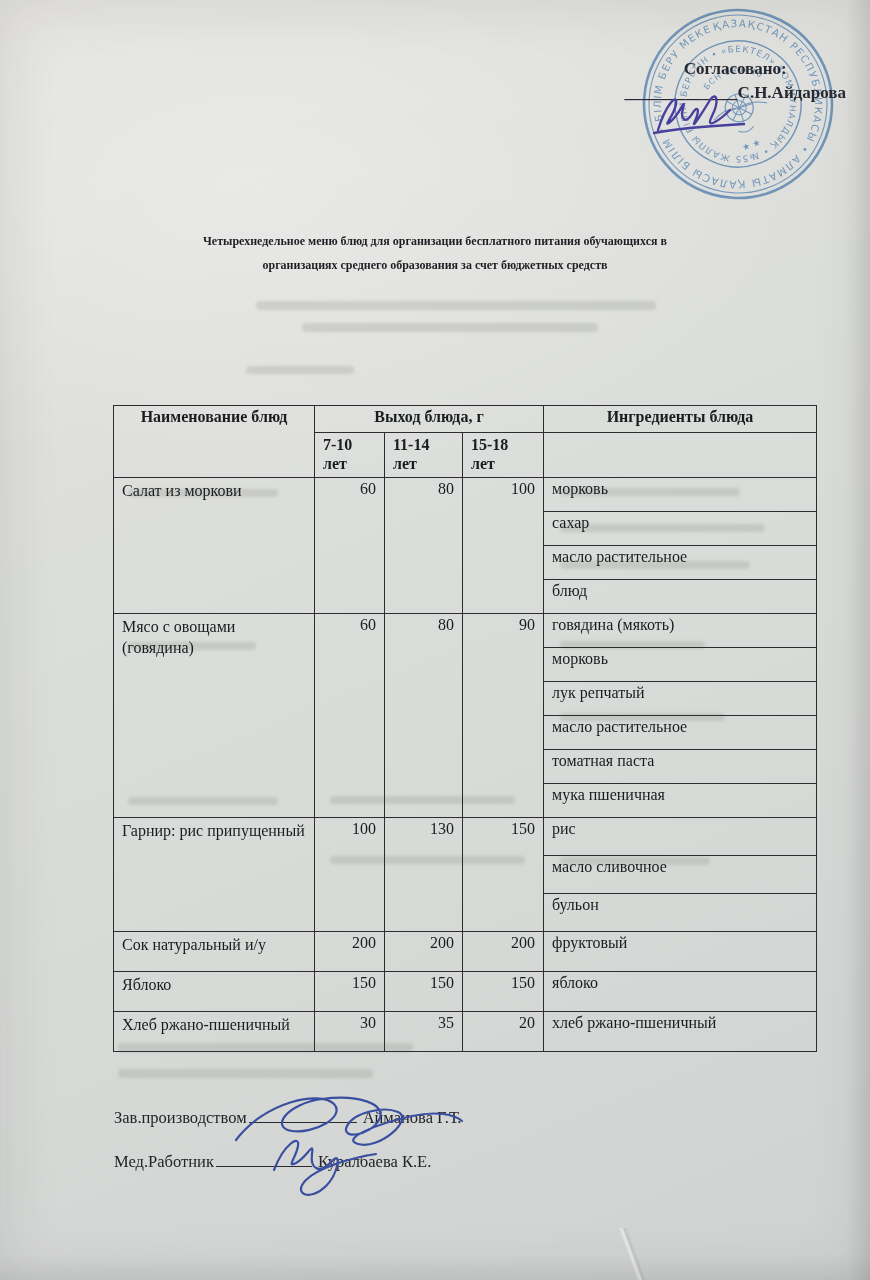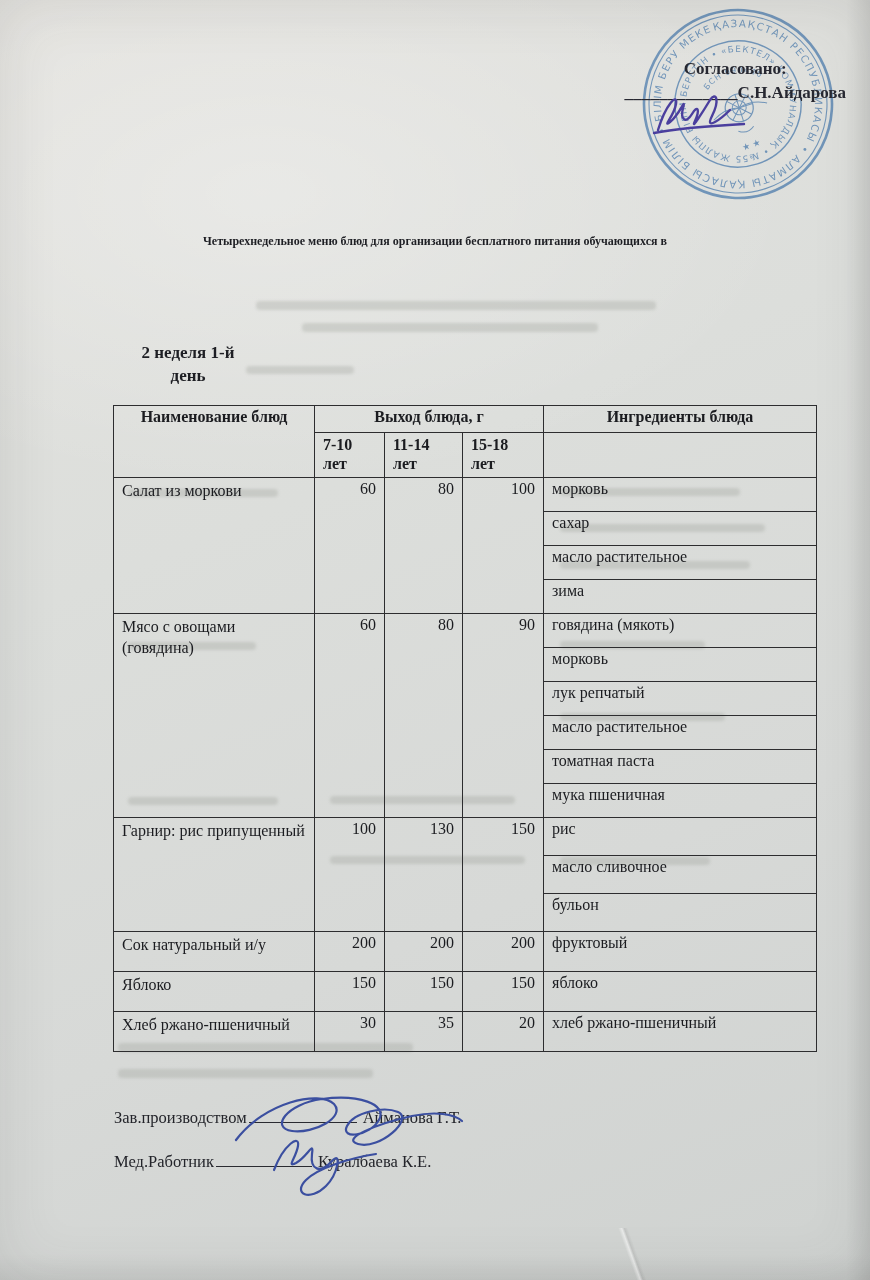--- a/index.html
+++ b/index.html
@@ -103,26 +103,23 @@
       </g>
     </svg>
   </div>
 
   <svg class="sig-svg" style="left:648px;top:86px;" width="120" height="60" viewBox="0 0 120 60">
     <path d="M10,44 C18,18 30,6 28,18 C26,30 14,42 22,36 C32,28 38,10 35,22 C32,34 38,38 44,28 C50,18 52,24 47,35 C42,46 56,24 62,14 C68,5 72,14 64,30 C56,46 74,32 82,24 M6,47 C30,42 60,40 96,38" fill="none" stroke="#4b3f9e" stroke-width="2.4" stroke-linecap="round"></path>
   </svg>
 
   <div class="title">
     <div>Четырехнедельное меню блюд для организации бесплатного питания обучающихся в</div>
-  </div>
-
-  <div class="week">
-    <div>2 неделя 1-й</div>
-    <div>день</div>
-  </div>
+    <div>организациях среднего образования за счет бюджетных средств</div>
+  </div>
+
 
   <div class="ghost" style="top:301px;left:256px;width:400px;height:9px;"></div>
   <div class="ghost" style="top:323px;left:302px;width:296px;height:9px;"></div>
   <div class="ghost" style="top:366px;left:246px;width:108px;height:8px;"></div>
   <div class="ghost" style="top:488px;left:560px;width:180px;height:8px;"></div>
   <div class="ghost" style="top:524px;left:560px;width:205px;height:8px;"></div>
   <div class="ghost" style="top:561px;left:560px;width:190px;height:8px;"></div>
   <div class="ghost" style="top:489px;left:128px;width:150px;height:8px;"></div>
   <div class="ghost" style="top:641px;left:560px;width:145px;height:8px;"></div>
   <div class="ghost" style="top:642px;left:128px;width:128px;height:8px;"></div>
@@ -165,21 +162,21 @@
         <td class="num" rowspan="4">100</td>
         <td class="ing">морковь</td>
       </tr>
       <tr>
           <td class="ing">сахар</td>
         </tr>
       <tr>
           <td class="ing">масло растительное</td>
         </tr>
       <tr>
-          <td class="ing">зима</td>
+          <td class="ing">блюд</td>
         </tr>
 
       <tr>
         <td class="dish" rowspan="6">Мясо с овощами (говядина)</td>
         <td class="num" rowspan="6">60</td>
         <td class="num" rowspan="6">80</td>
         <td class="num" rowspan="6">90</td>
         <td class="ing">говядина (мякоть)</td>
       </tr>
       <tr>

